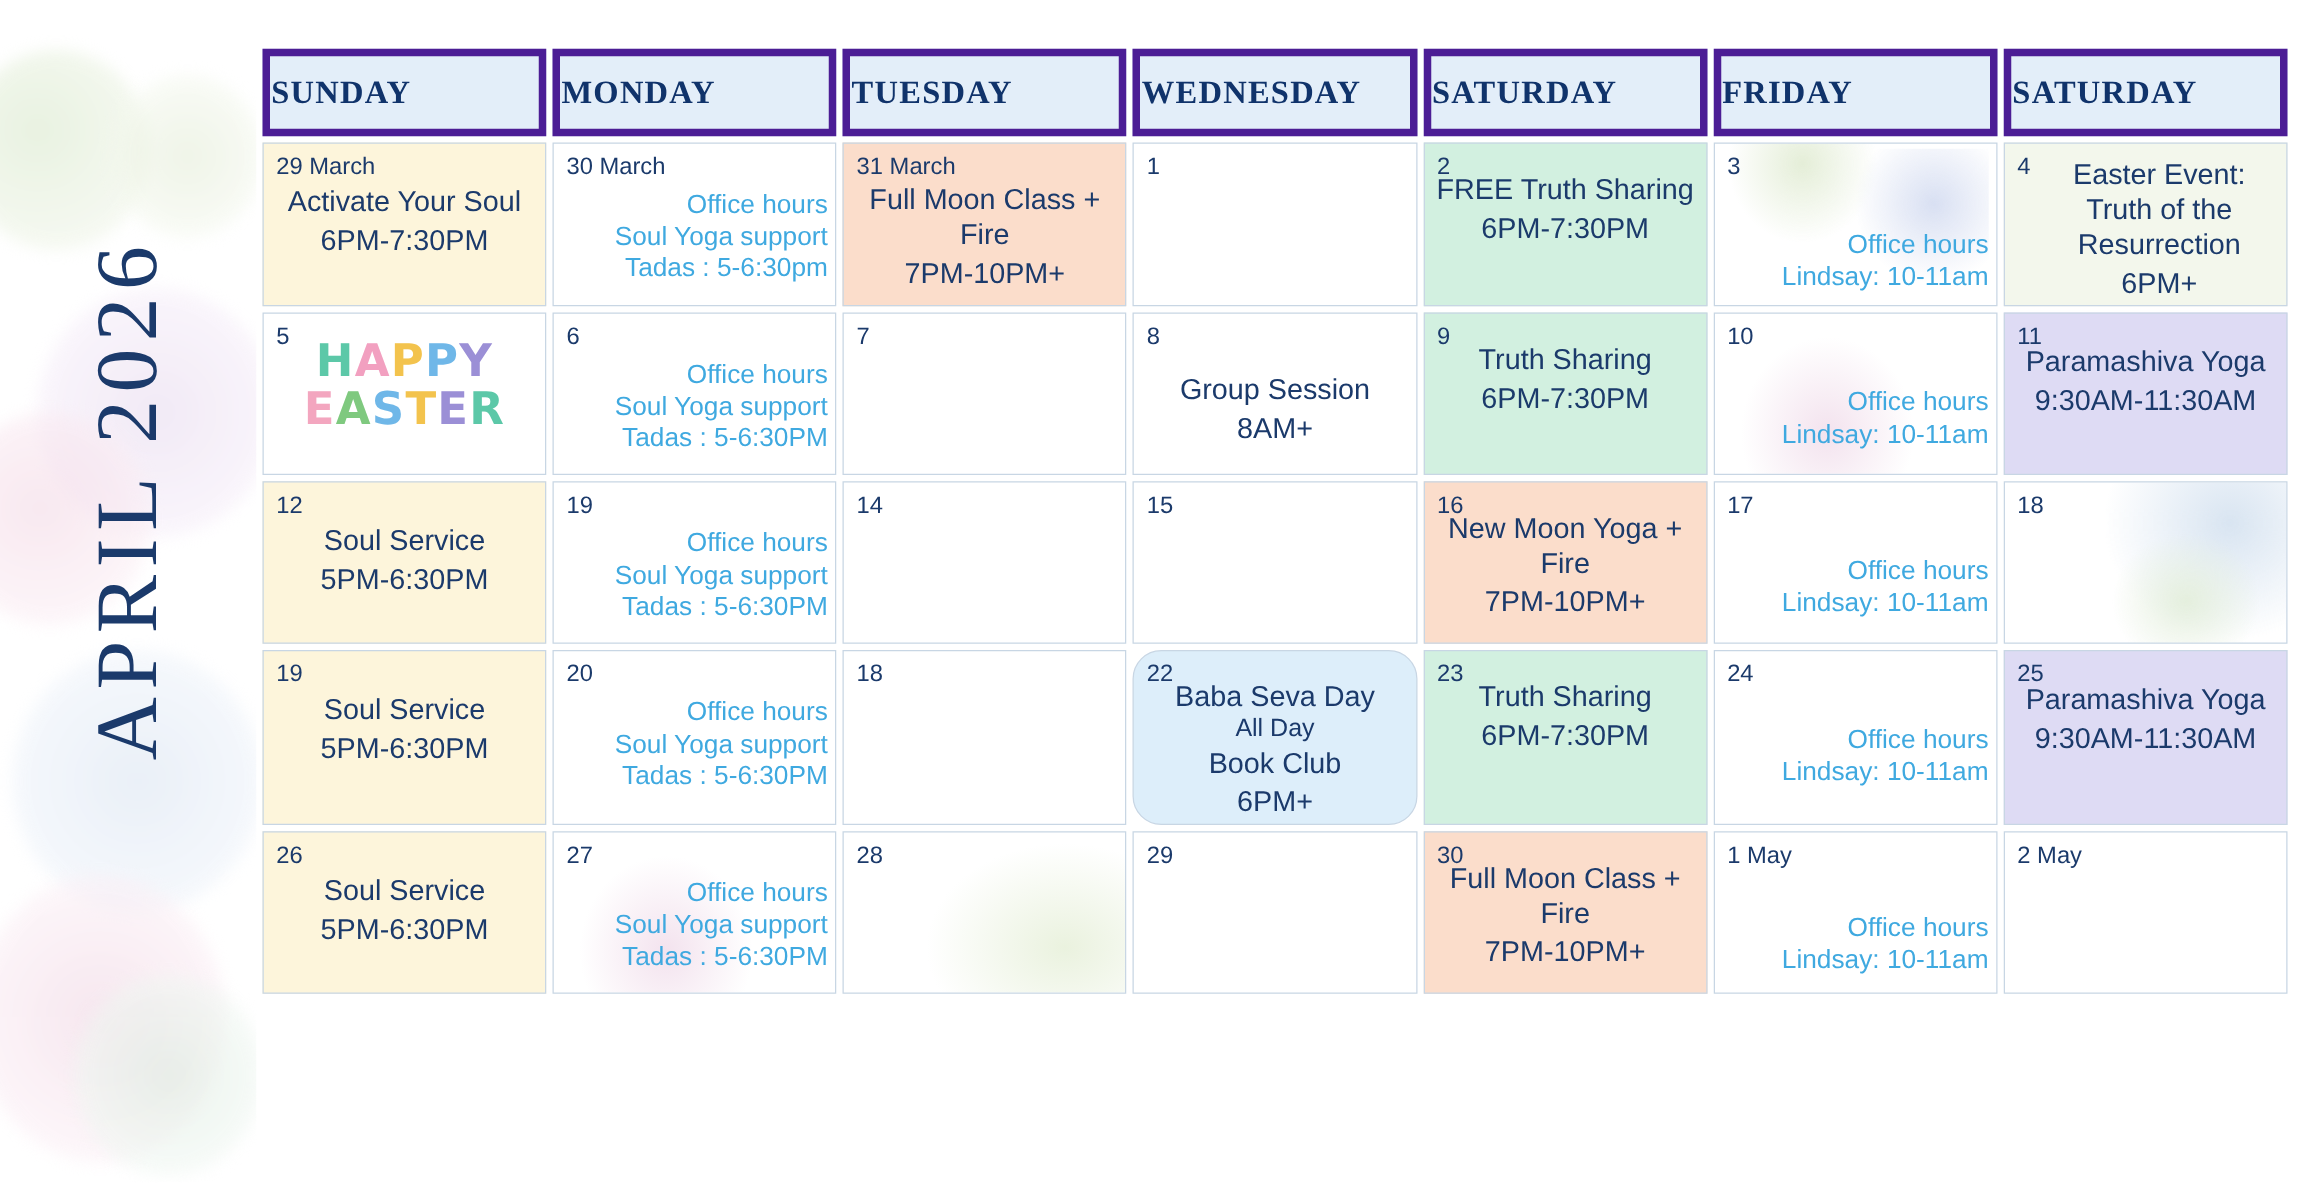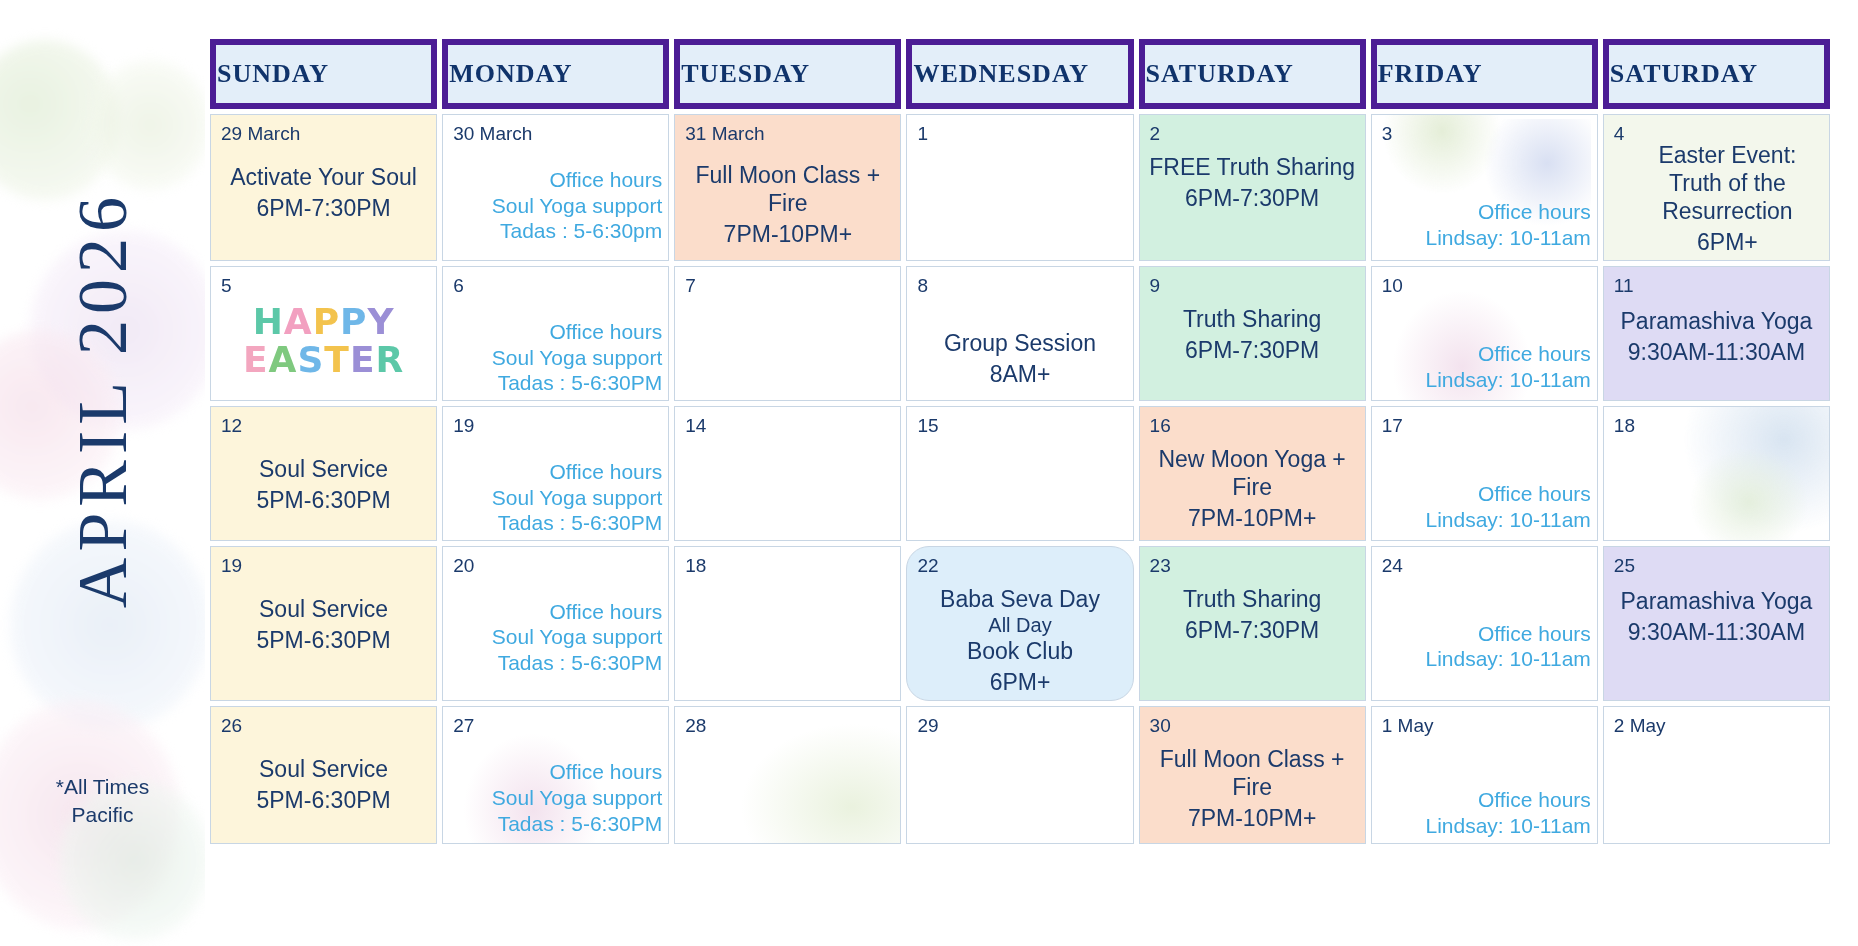--- a/index.html
+++ b/index.html
@@ -102,21 +102,21 @@
     background: #ffffff;
     height: 128px;
     vertical-align: top;
     padding: 0;
     position: relative;
     overflow: hidden;
   }
   td.day .inner {
     position: relative;
     height: 100%;
-    padding: 22px 6px 4px 6px;
+    padding: 6px 6px 4px 6px;
     box-sizing: border-box;
   }
   .daynum {
     color: #1b3a6b;
     font-size: 19px;
     line-height: 1;
     position: absolute;
     left: 10px;
     top: 9px;
   }
@@ -215,24 +215,20 @@
   <div class="floral-blob fb2"></div>
   <div class="floral-blob fb3"></div>
   <div class="floral-blob fb4"></div>
   <div class="floral-blob fb5"></div>
   <div class="floral-blob fb7"></div>
 
   <div id="month-title">
     <span>APRIL 2026</span>
   </div>
 
-  <div id="all-times-note">
-    <div>*All Times</div>
-    <div>Pacific</div>
-  </div>
 </div>
 
 <div id="calendar">
   <table class="cal">
     <thead>
       <tr>
         <th class="dow">SUNDAY</th>
         <th class="dow">MONDAY</th>
         <th class="dow">TUESDAY</th>
         <th class="dow">WEDNESDAY</th>

